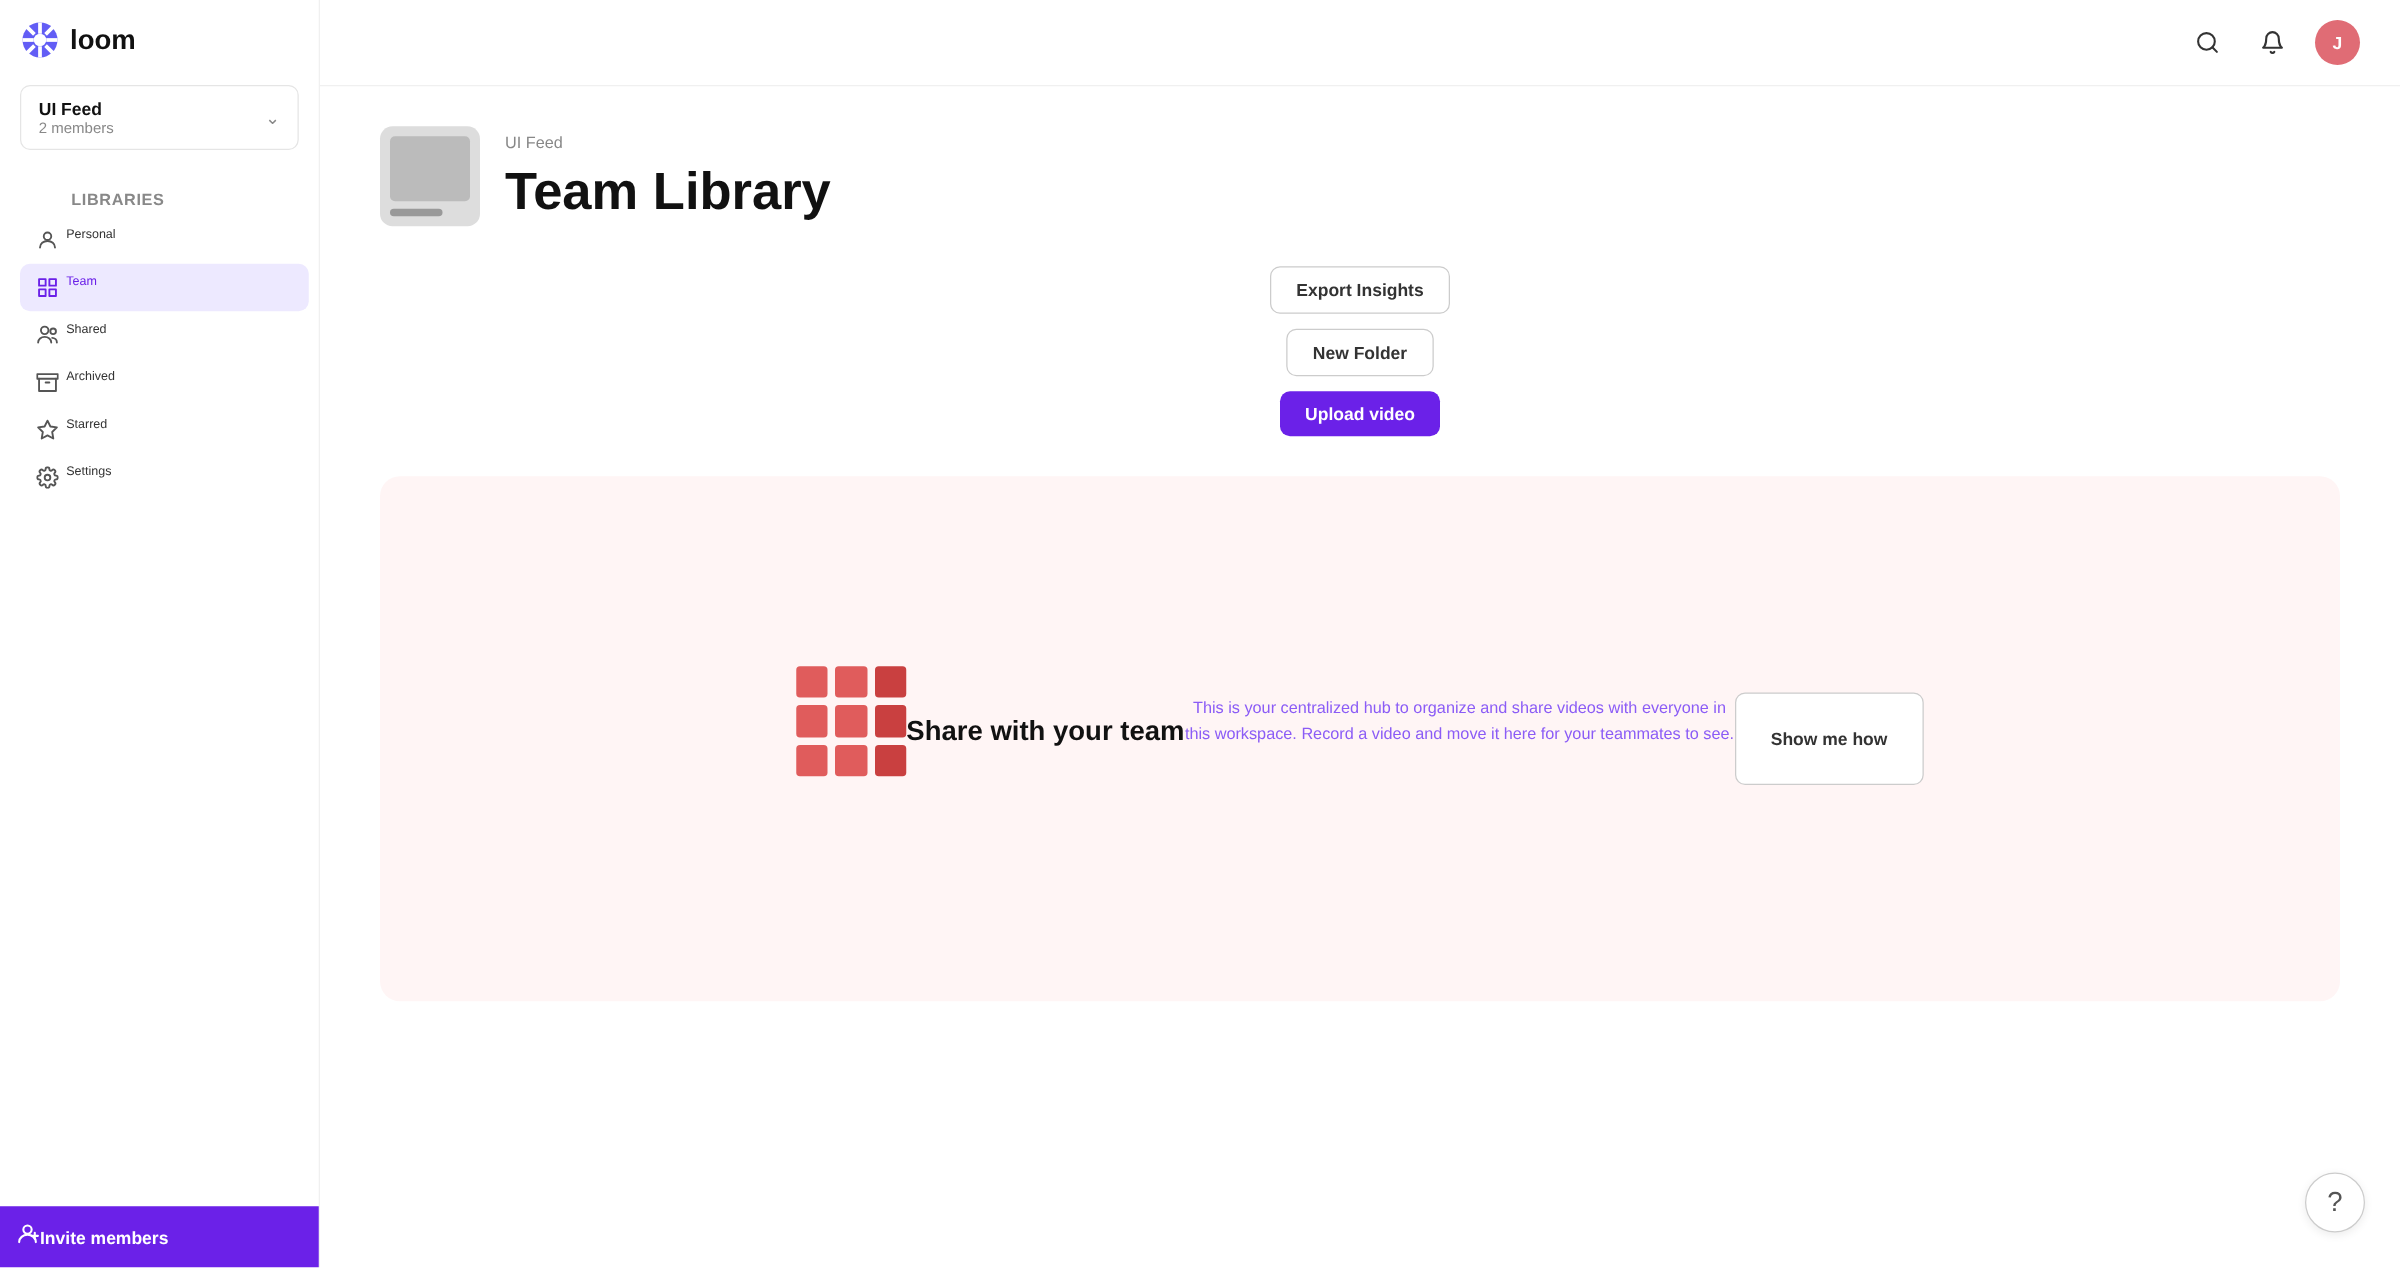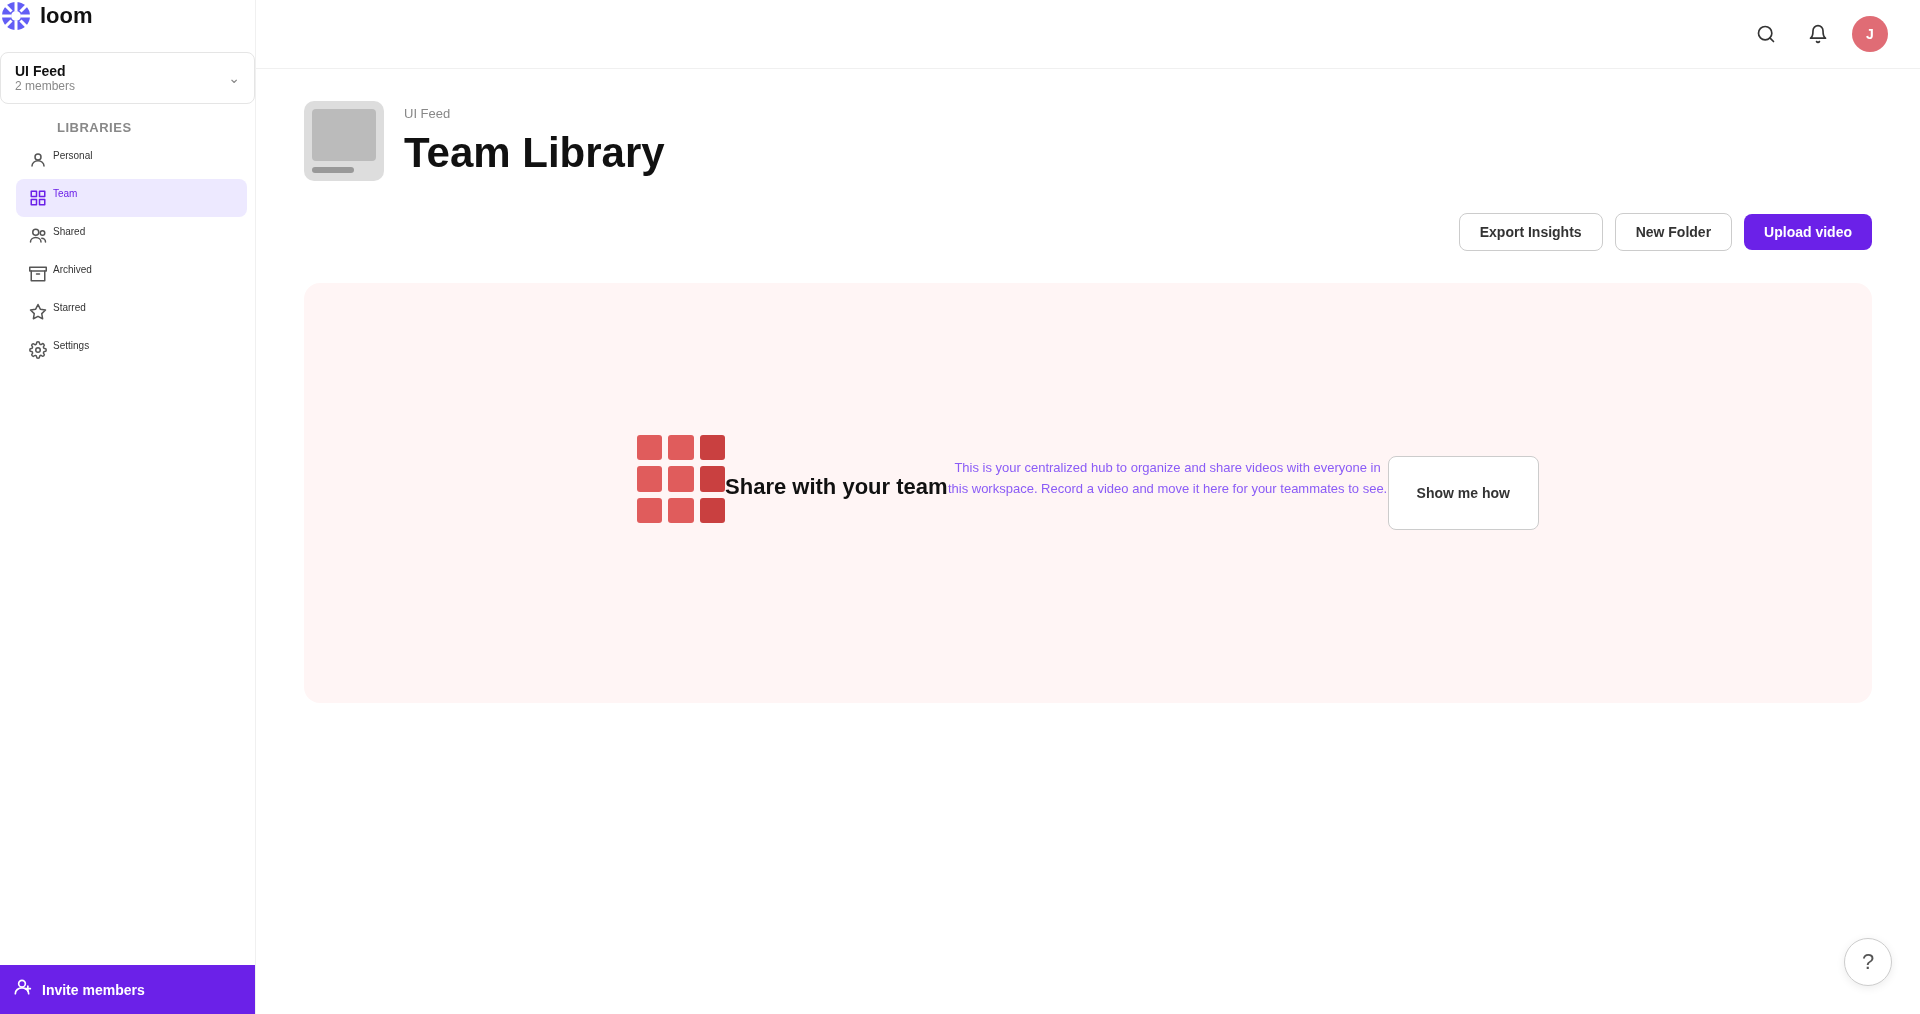--- a/index.html
+++ b/index.html
@@ -11,20 +11,21 @@
       min-width: 256px;
       background: #fff;
       border-right: 1px solid #f0f0f0;
       display: flex;
       flex-direction: column;
       height: 100vh;
       position: relative;
     }
 
     .sidebar-header {
+      padding: 16px;
     }
 
     .loom-logo {
       display: flex;
       align-items: center;
       gap: 8px;
       margin-bottom: 20px;
     }
 
     .loom-logo-icon {
@@ -110,21 +111,20 @@
       color: #555;
       flex-shrink: 0;
     }
 
     .sidebar-footer {
       margin-top: auto;
       padding: 12px;
       background: #6b21e8;
       display: flex;
       align-items: center;
-      gap: 10px;
       cursor: pointer;
     }
 
     .sidebar-footer-icon {
       color: #fff;
       font-size: 18px;
     }
 
     .sidebar-footer-label {
       color: #fff;
@@ -199,20 +199,21 @@
       font-weight: 700;
       color: #111;
     }
 
     .toolbar {
       display: flex;
       align-items: center;
       justify-content: flex-end;
       gap: 12px;
       margin-bottom: 32px;
+      flex-direction: column;
     }
 
     .btn-outline {
       padding: 10px 20px;
       border: 1.5px solid #ccc;
       background: #fff;
       border-radius: 8px;
       font-size: 14px;
       font-weight: 600;
       color: #333;

